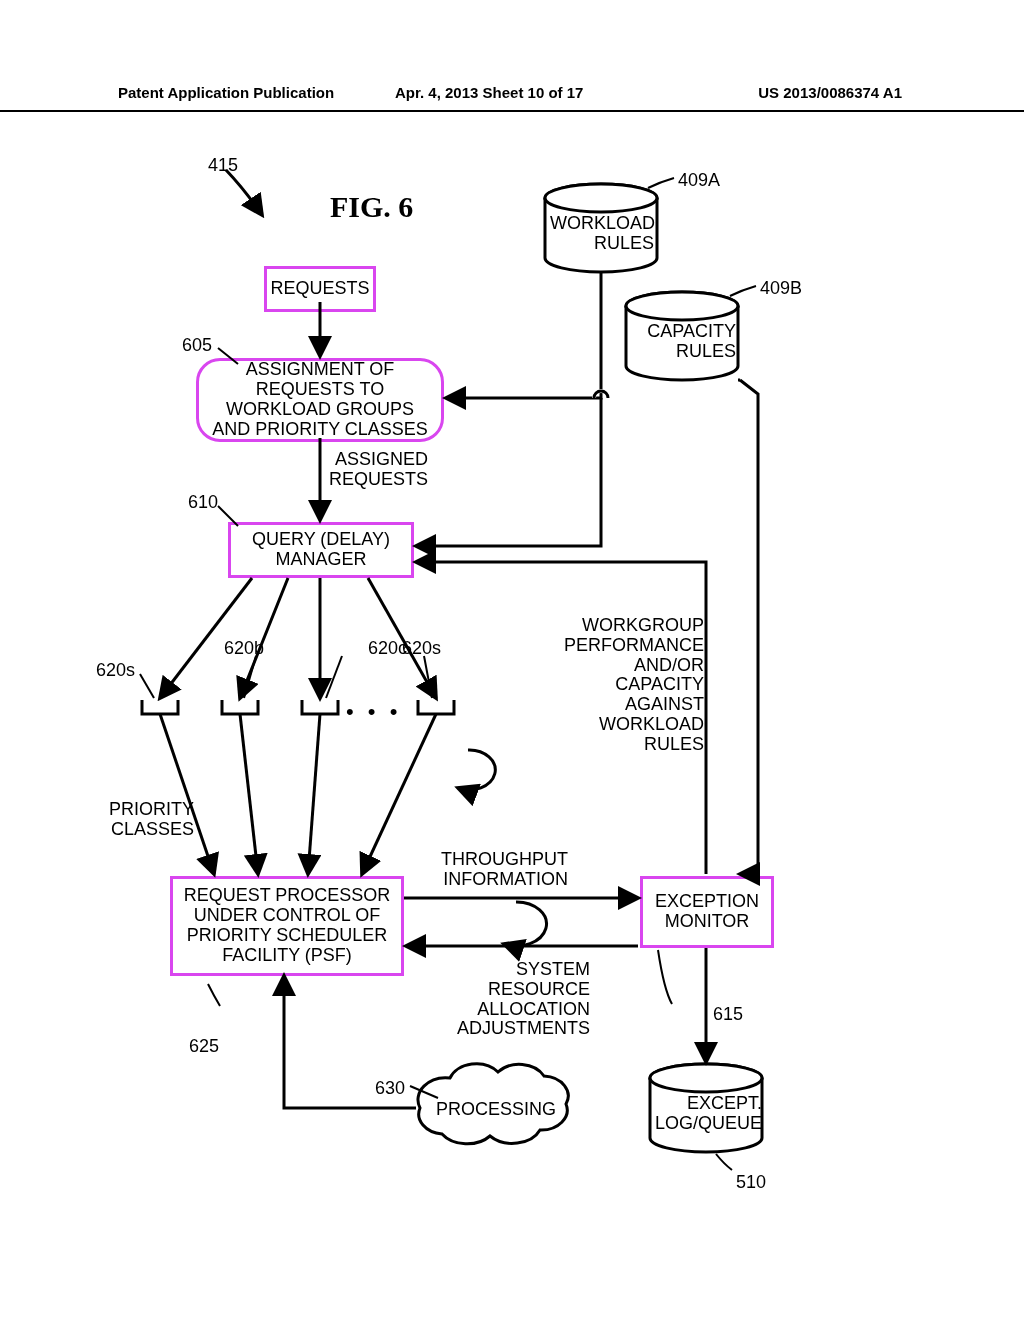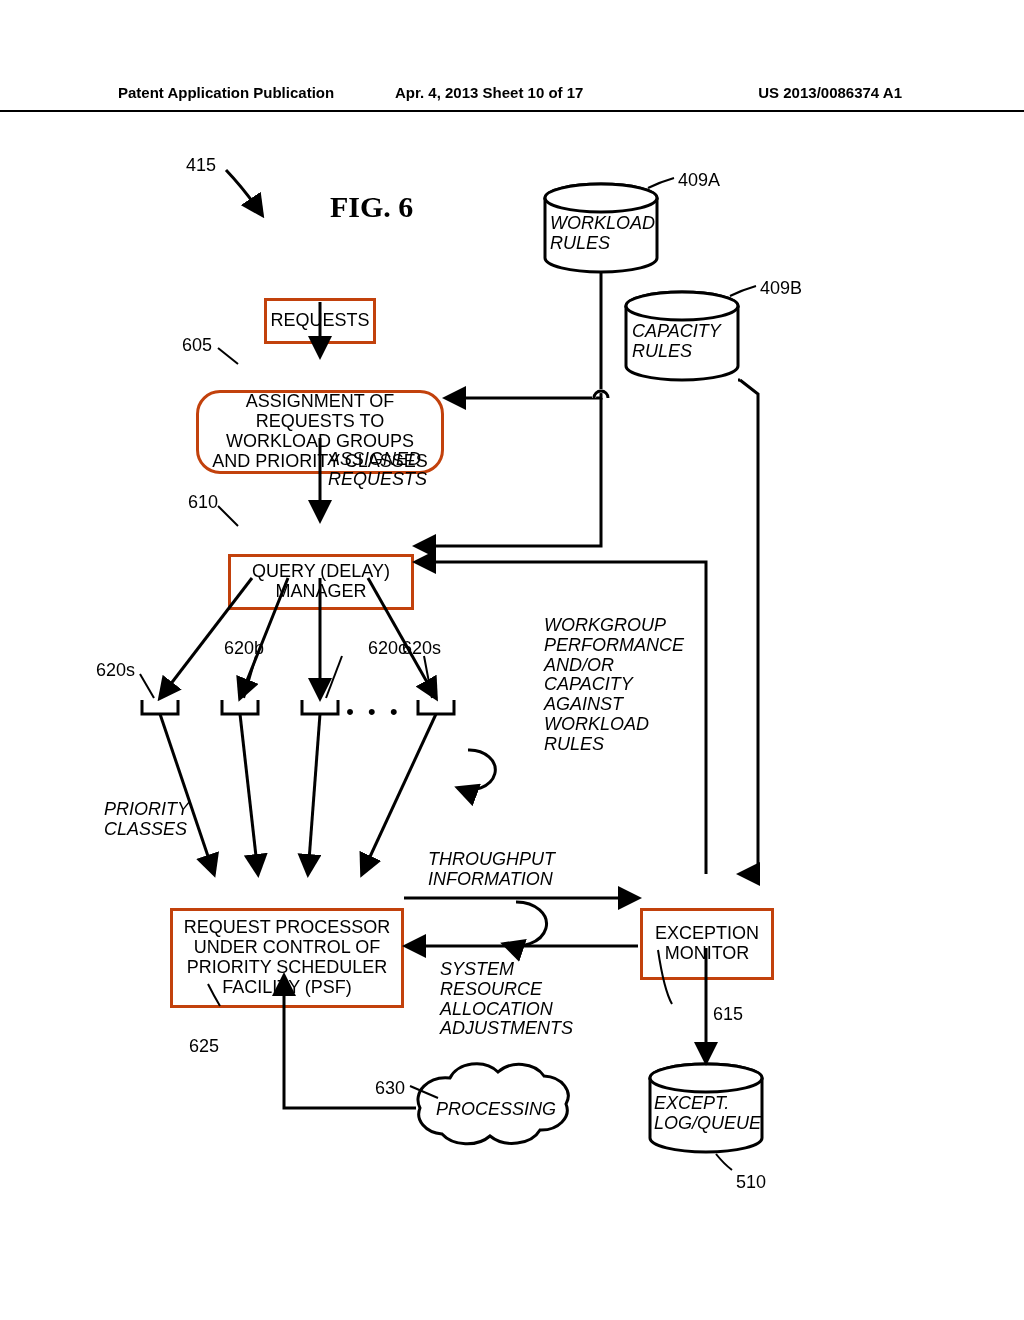--- a/index.html
+++ b/index.html
@@ -22,40 +22,38 @@
     font-weight: bold;
     font-size: 15px;
     margin-top: 12px;
   }
   .hdr-left   { position: absolute; left: 118px; }
   .hdr-center { position: absolute; left: 395px; }
   .hdr-right  { position: absolute; right: 122px; }
   
   .abs { position: absolute; }
   .box {
-    border: 3px solid #c2410c;
+    border: 3px solid #d946ef;
     text-align: center;
     font-family: "Arial Narrow", Arial, sans-serif;
     font-stretch: condensed;
     font-size: 18px;
     line-height: 1.1;
     display: flex;
     align-items: center;
     justify-content: center;
     padding: 20px 6px;
     background: #fff;
-    margin-top: 32px;
   }
   .label {
     font-family: "Arial Narrow", Arial, sans-serif;
     font-stretch: condensed;
     font-size: 18px;
-    text-align: left;
+    text-align: right;
     line-height: 1.1;
-    font-style: italic;
   }
   .refnum {
     font-family: "Arial Narrow", Arial, sans-serif;
     font-stretch: condensed;
     font-size: 18px;
   }
   .figtitle {
     font-weight: bold;
     font-size: 30px;
     font-family: "Times New Roman", serif;
@@ -71,21 +69,21 @@
 <body>
 
 <div class="page-header">
   <span class="hdr-left">Patent Application Publication</span>
   <span class="hdr-center">Apr. 4, 2013  Sheet 10 of 17</span>
   <span class="hdr-right">US 2013/0086374 A1</span>
 </div>
 
 <div class="abs figtitle" style="left:330px; top:190px;">FIG. 6</div>
 
-<div class="abs refnum" style="left:186px; top:155px;">415</div>
+<div class="abs refnum" style="left:208px; top:155px;">415</div>
 <div class="abs refnum" style="left:182px; top:335px;">605</div>
 <div class="abs refnum" style="left:188px; top:492px;">610</div>
 <div class="abs refnum" style="left:678px; top:170px;">409A</div>
 <div class="abs refnum" style="left:760px; top:278px;">409B</div>
 <div class="abs refnum" style="left:96px;  top:660px;">620s</div>
 <div class="abs refnum" style="left:224px; top:638px;">620b</div>
 <div class="abs refnum" style="left:320px; top:638px;margin-left:48px;">620c</div>
 <div class="abs refnum" style="left:402px; top:638px;">620s</div>
 <div class="abs refnum" style="left:189px; top:1000px;margin-top:36px;">625</div>
 <div class="abs refnum" style="left:678px; top:1004px;margin-left:35px;">615</div>

